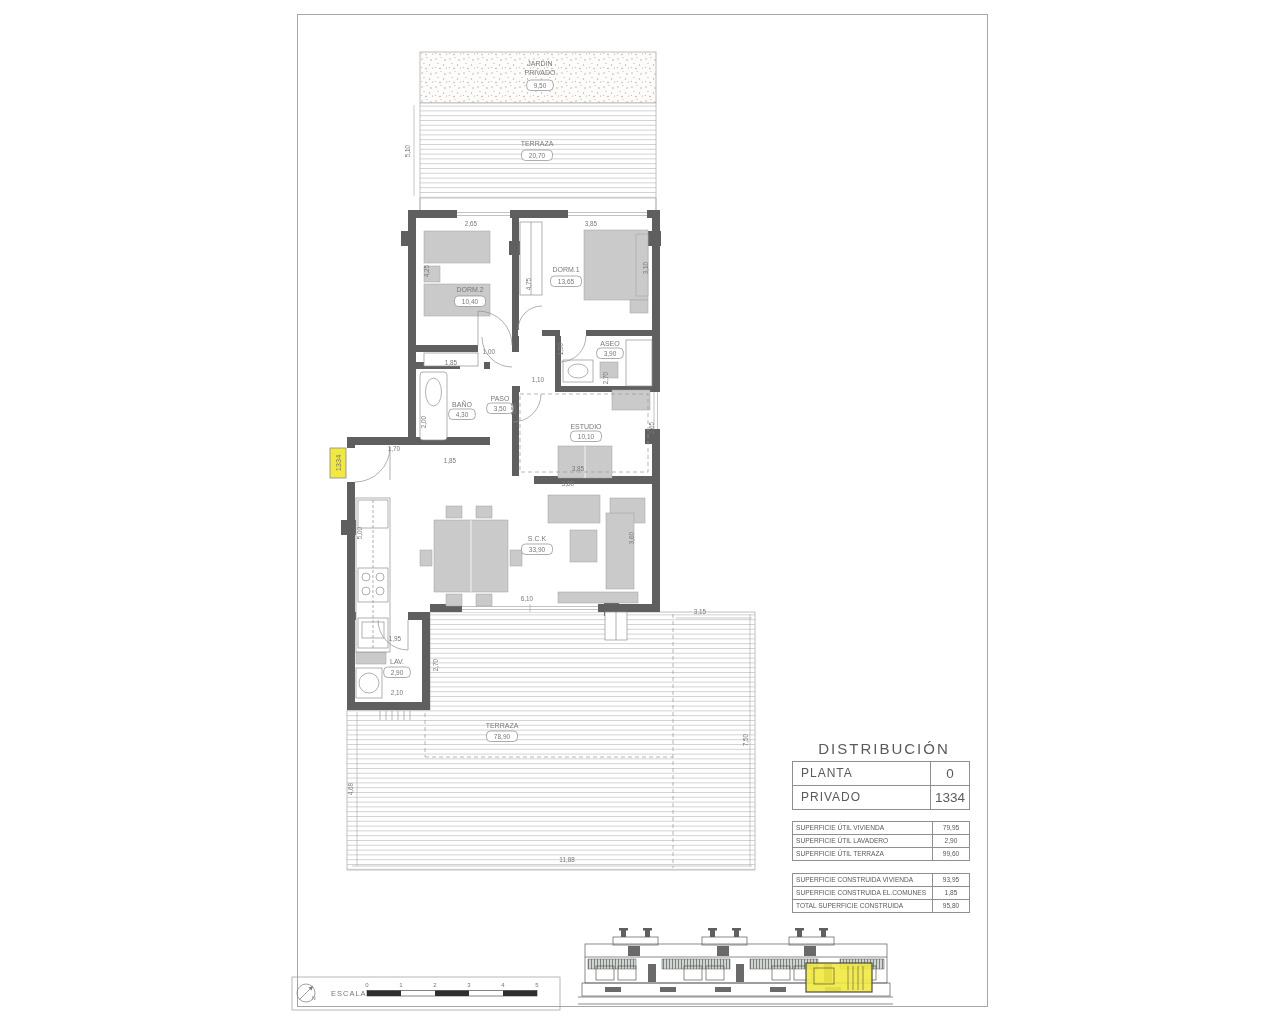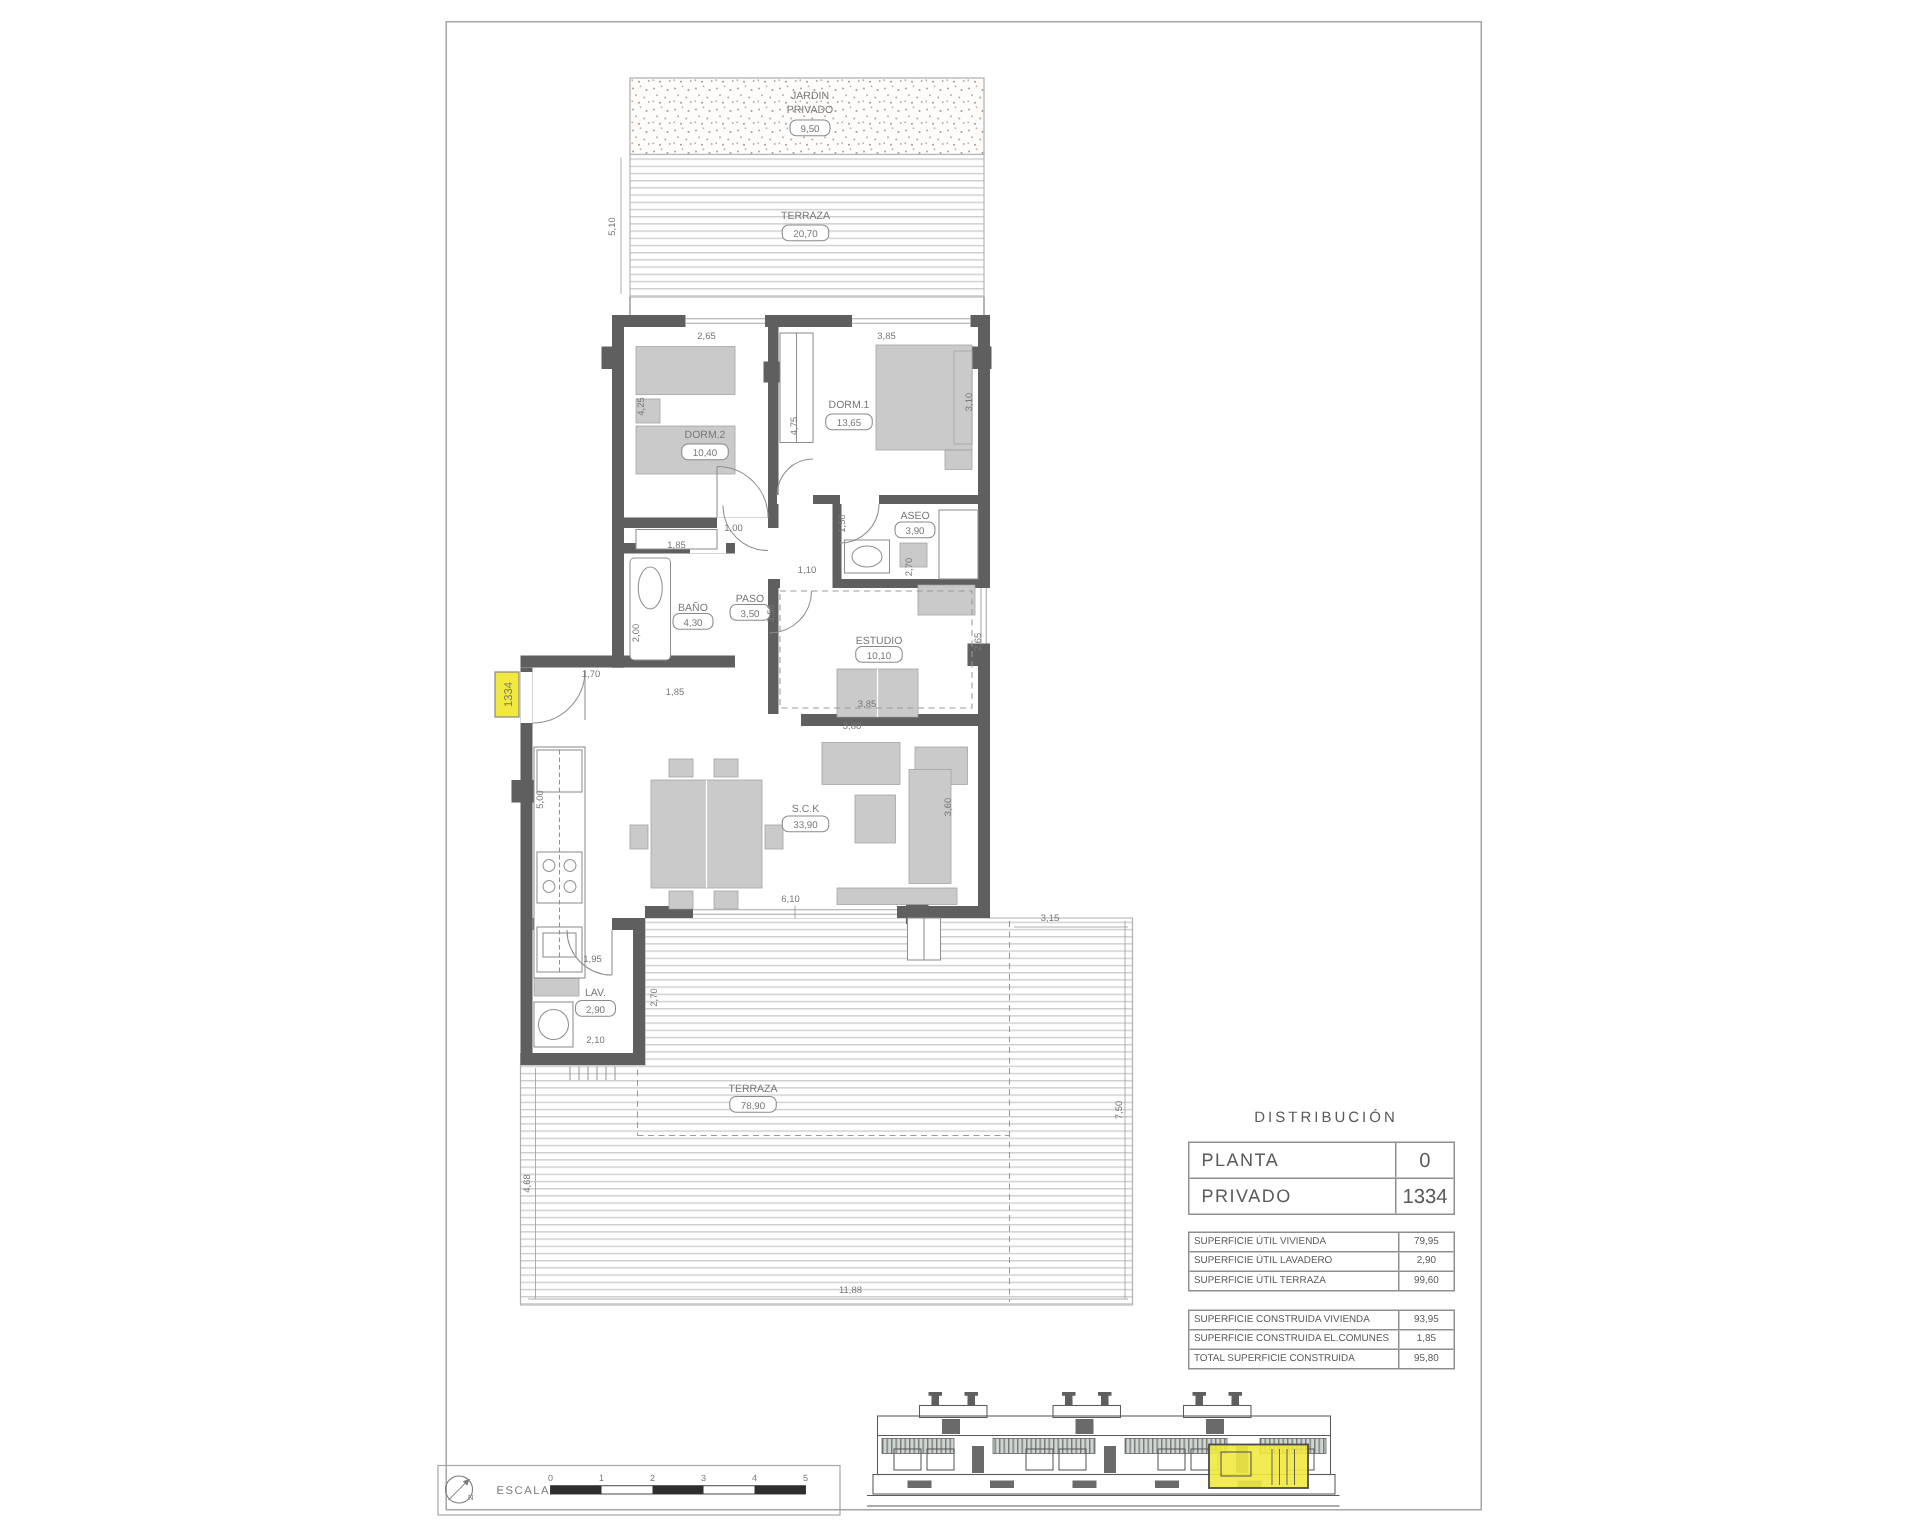--- a/index.html
+++ b/index.html
@@ -2,21 +2,21 @@
 <html><head>
 <meta charset="utf-8">
 <style>
   html,body{margin:0;padding:0;background:#fff;}
   .canvas{position:relative;width:1280px;height:1024px;background:#fff;overflow:hidden;
           font-family:"Liberation Sans",sans-serif;color:#5a5a5a;}
   .frame{position:absolute;left:297px;top:14px;width:689px;height:991px;border:1px solid #a6a6a6;}
   svg{position:absolute;left:0;top:0;}
   svg text{font-family:"Liberation Sans",sans-serif;fill:#787878;}
   .panel-title{position:absolute;left:798px;top:740px;width:172px;text-align:center;
-               font-size:10px;letter-spacing:2px;color:#5a5a5a;}
+               font-size:15px;letter-spacing:2px;color:#5a5a5a;}
   .vtable{position:absolute;left:792px;width:176px;border:1px solid #8f8f8f;background:#fff;}
   .trow{display:flex;border-bottom:1px solid #8f8f8f;}
   .trow:last-child{border-bottom:none;}
   .main-table{top:761px;}
   .main-table .tlabel{flex:1;padding-left:8px;font-size:12px;line-height:23px;letter-spacing:1px;}
   .main-table .tvalue{width:38px;border-left:1px solid #8f8f8f;text-align:center;font-size:13.5px;line-height:23px;}
   .area-table .tlabel{flex:1;padding-left:3px;font-size:6.6px;line-height:12px;white-space:nowrap;}
   .area-table .tvalue{width:36px;border-left:1px solid #8f8f8f;text-align:center;font-size:6.6px;line-height:12px;}
   .t1{top:821px;}
   .t2{top:873px;}

